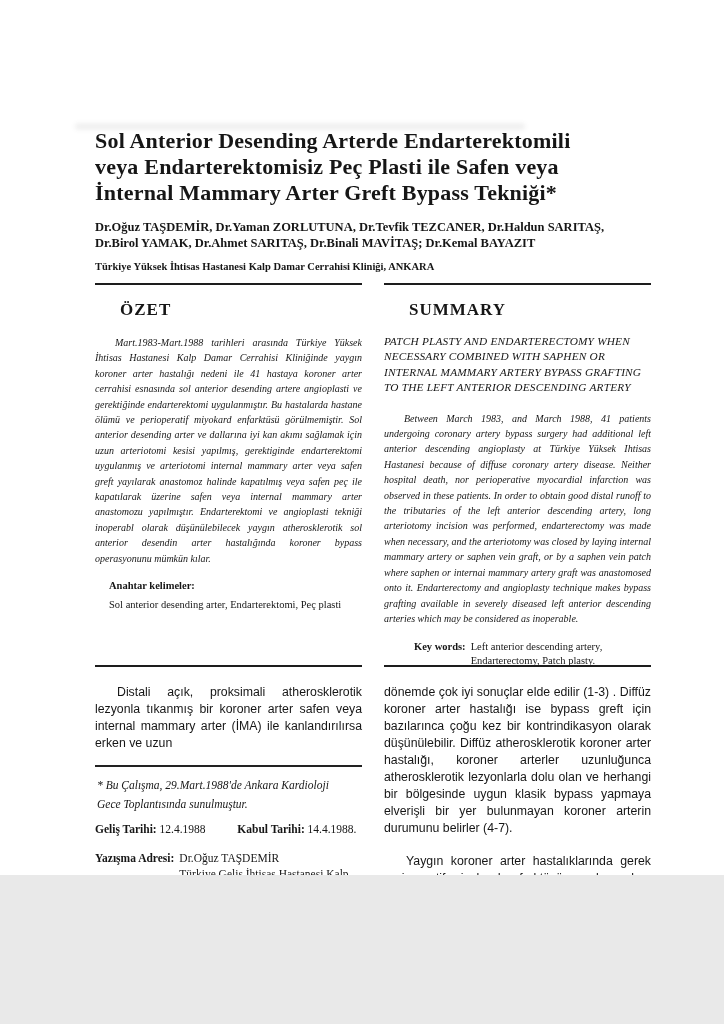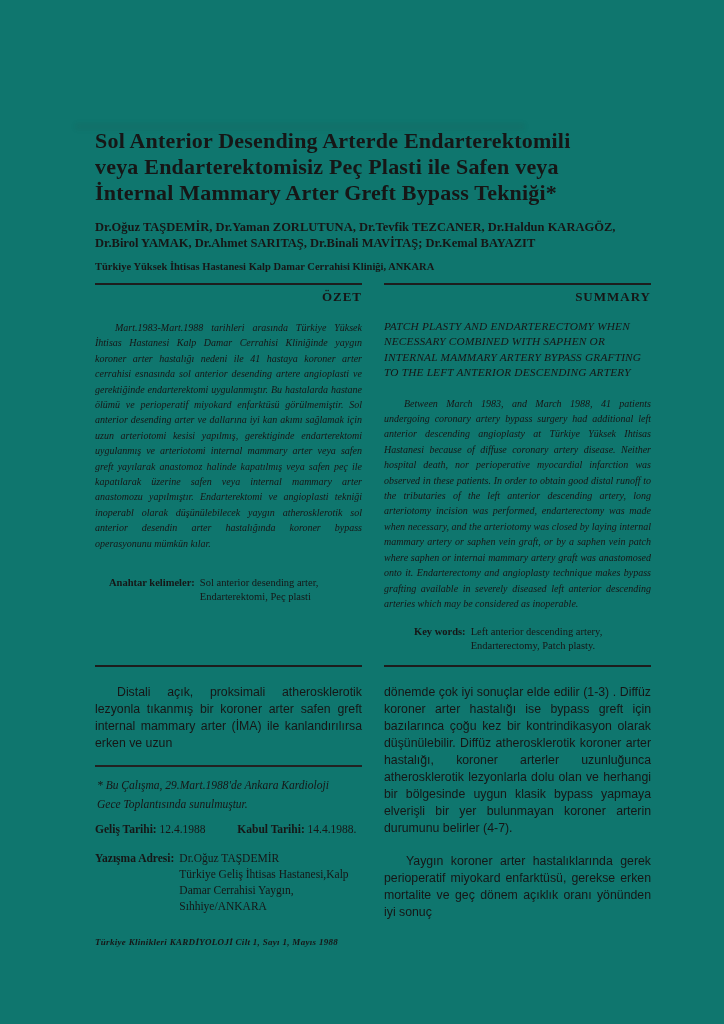--- a/index.html
+++ b/index.html
@@ -1,20 +1,20 @@
 <!DOCTYPE html>
 <html><head>
 <meta charset="utf-8">
 <style>
   html,body{margin:0;padding:0;background:#e9e9e9;}
   .page{
     position:relative;
-    width:724px;height:1024px;
+    width:724px;height:875px;
     margin:0 auto;
-    background:#0f766e;
+    background:#ffffff;
     color:#161616;
     font-family:"Liberation Serif", serif;
     overflow:hidden;
     box-sizing:border-box;
   }
   .content{
     position:absolute;
     left:95px;top:0;
     width:556px;
     box-sizing:border-box;
@@ -53,25 +53,24 @@
     width:267px;
     height:384px;
     box-sizing:border-box;
     border-top:2px solid #1d1d1d;
     border-bottom:2px solid #1d1d1d;
     overflow:hidden;
     display:flex;
     flex-direction:column;
   }
   .abs-heading{
-    margin:4px 0 0 25px;
-    font-weight:bold;
-    font-size:13px;
+    margin:15px 0 0 25px;
+    font-weight:bold;
+    font-size:17px;
     letter-spacing:1px;
-    text-align:right;
   }
   .abs-text{
     margin-top:15px;
     font-style:italic;
     font-size:10px;
     line-height:15.4px;
     text-align:justify;
     text-indent:20px;
   }
   .abs-subtitle{
@@ -80,21 +79,21 @@
     font-size:11.3px;
     line-height:15.4px;
     letter-spacing:0.2px;
   }
   .kw-row{
     display:flex;
     gap:5px;
     font-size:10.5px;
     line-height:14px;
   }
-  .kw-left{margin-top:25px;padding-left:14px;}
+  .kw-left{margin-top:13px;padding-left:14px;flex-direction:column;}
   .kw-right{margin-top:14px;padding-left:30px;}
   .kw-label{font-weight:bold;white-space:nowrap;}
   .kw-text{flex:1;}
   .body-row{
     display:flex;
     gap:22px;
     margin-top:17px;
     font-family:"Liberation Sans", sans-serif;
   }
   .body-col{width:267px;box-sizing:border-box;}
@@ -151,21 +150,21 @@
 
   <div class="content">
 
     <div class="title">
       <div>Sol Anterior Desending Arterde Endarterektomili</div>
       <div>veya Endarterektomisiz Peç Plasti ile Safen veya</div>
       <div>İnternal Mammary Arter Greft Bypass Tekniği*</div>
     </div>
 
     <div class="authors">
-      <div>Dr.Oğuz TAŞDEMİR, Dr.Yaman ZORLUTUNA,  Dr.Tevfik TEZCANER, Dr.Haldun KARAGÖZ,</div>
+      <div>Dr.Oğuz TAŞDEMİR, Dr.Yaman ZORLUTUNA,  Dr.Tevfik TEZCANER, Dr.Haldun SARITAŞ,</div>
       <div>Dr.Birol YAMAK, Dr.Ahmet SARITAŞ, Dr.Binali MAVİTAŞ;  Dr.Kemal BAYAZIT</div>
     </div>
 
     <div class="affiliation">Türkiye Yüksek İhtisas Hastanesi Kalp Damar Cerrahisi Kliniği, ANKARA</div>
 
     <div class="abstract-row">
 
       <div class="abs-col">
         <div class="abs-heading">ÖZET</div>
         <div class="abs-text">Mart.1983-Mart.1988 tarihleri arasında Türkiye Yüksek İhtisas Hastanesi Kalp Damar Cerrahisi Kliniğinde yaygın koroner arter hastalığı nedeni ile 41 hastaya koroner arter cerrahisi esnasında sol anterior desending artere angioplasti ve gerektiğinde endarterektomi uygulanmıştır. Bu hastalarda hastane ölümü ve perioperatif miyokard enfarktüsü görülmemiştir. Sol anterior desending arter ve dallarına iyi kan akımı sağlamak için uzun arteriotomi kesisi yapılmış, gerektiginde endarterektomi uygulanmış ve arteriotomi internal mammary arter veya safen greft yayılarak anastomoz halinde kapatılmış veya safen peç ile kapatılarak üzerine safen veya internal mammary arter anastomozu yapılmıştır. Endarterektomi ve angioplasti tekniği inoperabl olarak düşünülebilecek yaygın atherosklerotik  sol anterior desendin arter hastalığında koroner bypass operasyonunu mümkün kılar.</div>
@@ -183,21 +182,21 @@
           <span class="kw-label">Key words:</span>
           <span class="kw-text">Left anterior descending artery, Endarterectomy, Patch plasty.</span>
         </div>
       </div>
 
     </div>
 
     <div class="body-row">
 
       <div class="body-col">
-        <div class="body-par indent">Distali açık, proksimali atherosklerotik lezyonla tıkanmış  bir koroner arter safen greft internal mammary arter (İMA) ile kanlandırılırsa erken ve uzun</div>
+        <div class="body-par indent">Distali açık, proksimali atherosklerotik lezyonla tıkanmış  bir koroner arter safen veya internal mammary arter (İMA) ile kanlandırılırsa erken ve uzun</div>
         <hr class="footnote-rule">
         <div class="footnote">
           <div>* Bu Çalışma, 29.Mart.1988'de Ankara Kardioloji</div>
           <div>Gece Toplantısında sunulmuştur.</div>
         </div>
         <div class="dates-line">
           <span class="lbl">Geliş Tarihi:</span>
           <span>12.4.1988</span>
           <span class="date-gap"></span>
           <span class="lbl">Kabul Tarihi:</span>

